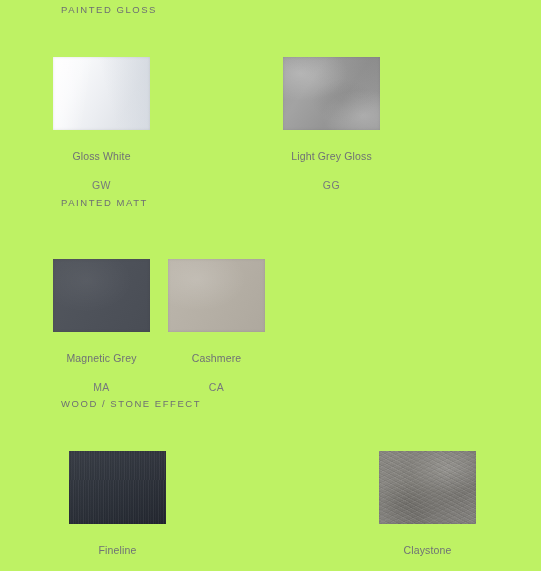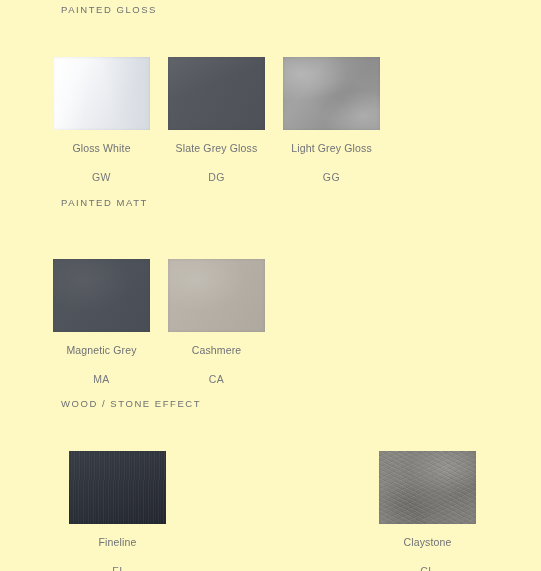--- a/index.html
+++ b/index.html
@@ -13,21 +13,21 @@
     height: 571px;
     position: relative;
     overflow: hidden;
     font-family: "Liberation Sans", sans-serif;
     -webkit-font-smoothing: antialiased;
   }
 
   .page {
     position: absolute;
     inset: 0;
-    background: #fef9c3;
+    background: #bef264;
   }
 
   
   .section {
     position: absolute;
     left: 0;
     width: 541px;
   }
   .section-title {
     position: absolute;
@@ -68,21 +68,21 @@
     inset: 0;
     box-shadow: inset 0 0 3px rgba(0,0,0,0.10);
     pointer-events: none;
   }
   .tex {
     position: absolute;
     inset: 0;
   }
 
   .swatch-name {
-    margin-top: 12px;
+    margin-top: 20px;
     text-align: center;
     font-size: 10.5px;
     color: #6f7176;
     letter-spacing: 0.15px;
     white-space: nowrap;
   }
   .swatch-code {
     margin-top: 17px;
     text-align: center;
     font-size: 10.5px;
@@ -267,27 +267,20 @@
       <div class="section" style="top: 4px;">
         <div class="section-title">PAINTED GLOSS</div>
         <div class="swatch-row" style="top: 53px;">
           <div class="swatch-cell" style="left: 0px;">
             <div class="swatch-chip f-gloss-white">
               <div class="tex"></div>
             </div>
             <div class="swatch-name">Gloss White</div>
             <div class="swatch-code">GW</div>
           </div>
-          <div class="swatch-cell" style="left: 115px;">
-            <div class="swatch-chip f-slate-grey">
-              <div class="tex"></div>
-            </div>
-            <div class="swatch-name">Slate Grey Gloss</div>
-            <div class="swatch-code">DG</div>
-          </div>
           <div class="swatch-cell" style="left: 230px;">
             <div class="swatch-chip f-light-grey">
               <div class="tex"></div>
             </div>
             <div class="swatch-name">Light Grey Gloss</div>
             <div class="swatch-code">GG</div>
           </div>
         </div>
       </div>
       <div class="section" style="top: 197px;">

